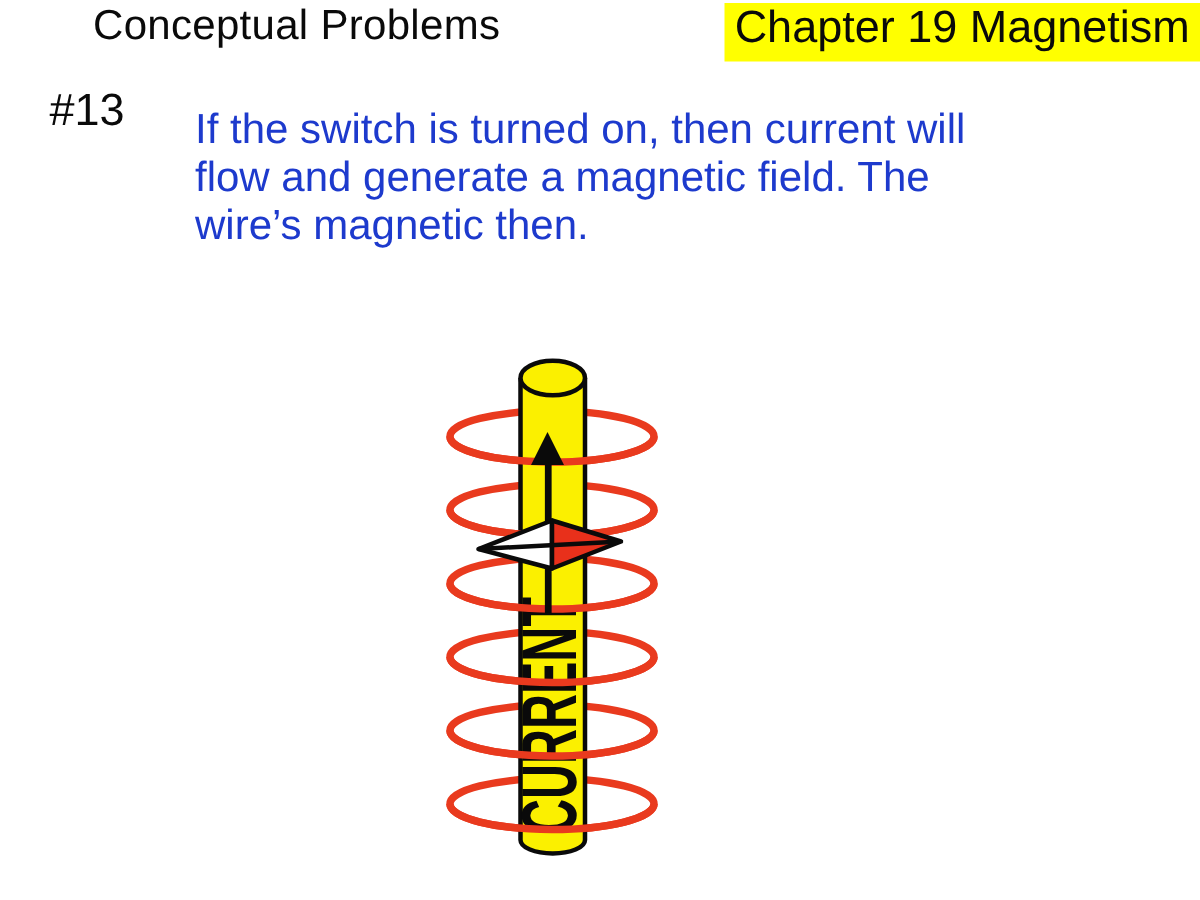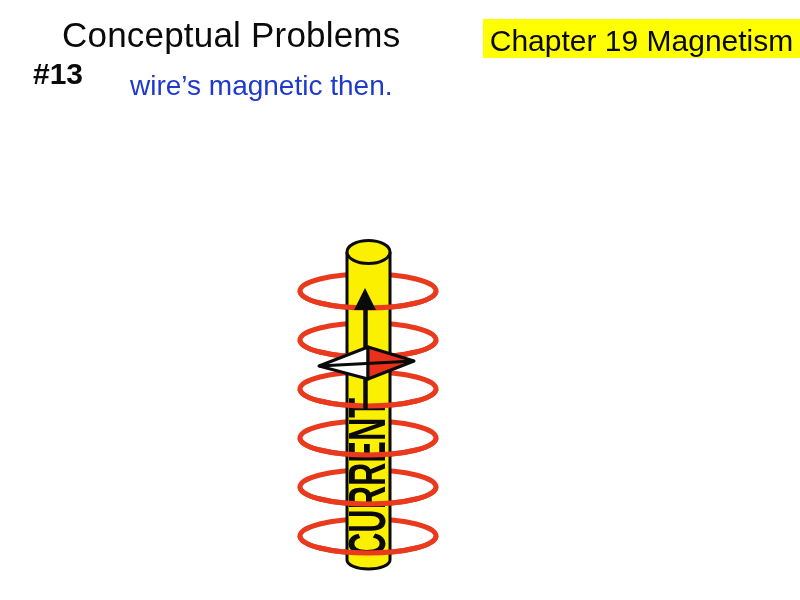--- a/index.html
+++ b/index.html
@@ -5,36 +5,36 @@
   html, body { margin: 0; padding: 0; }
   body {
     width: 800px; height: 600px;
     background: #ffffff;
     position: relative;
     overflow: hidden;
     font-family: "Liberation Sans", sans-serif;
     color: var(--ink-black, #000);
   }
   .heading {
-    position: absolute; left: 62px; top: 18px;
-    font-size: 35px; line-height: 34px; letter-spacing: 0.2px;
+    position: absolute; left: 62px; top: 0;
+    font-size: 28px; line-height: 34px; letter-spacing: 0.2px;
     white-space: nowrap;
   }
   .banner {
-    position: absolute; left: 483px; top: 19px;
+    position: absolute; left: 483px; top: 2px;
     width: 317px; height: 39px;
     background: var(--banner-yellow, #ffff00);
-    display: flex; align-items: flex-end; justify-content: center;
+    display: flex; align-items: flex-start; justify-content: center;
   }
   .banner-title {
     font-size: 30px; white-space: nowrap;
   }
   .problem-number {
     position: absolute; left: 33px; top: 56px;
-    font-size: 30px; line-height: 36px; font-weight: bold;
+    font-size: 30px; line-height: 36px;
   }
   .problem-text {
     position: absolute; left: 130px; top: 70px;
     color: var(--text-blue, #1d3acd);
     font-size: 28px; line-height: 32px;
   }
   .problem-text .tline { white-space: nowrap; }
   svg.diagram {
     position: absolute; left: 0; top: 0;
   }
@@ -77,20 +77,22 @@
 
 <div class="heading">Conceptual Problems</div>
 
 <div class="banner">
   <span class="banner-title">Chapter 19 Magnetism</span>
 </div>
 
 <div class="problem-number">#13</div>
 
 <div class="problem-text">
+  <div class="tline">If the switch is turned on, then current will</div>
+  <div class="tline">flow and generate a magnetic field. The</div>
   <div class="tline">wire’s magnetic then.</div>
 </div>
 
 <svg class="diagram" width="800" height="600" viewBox="0 0 800 600">
 
   <g>
       <ellipse cx="368" cy="291" rx="68" ry="17" class="ring"></ellipse>
       <ellipse cx="368" cy="340" rx="68" ry="17" class="ring"></ellipse>
       <ellipse cx="368" cy="389" rx="68" ry="17" class="ring"></ellipse>
       <ellipse cx="368" cy="438" rx="68" ry="17" class="ring"></ellipse>

